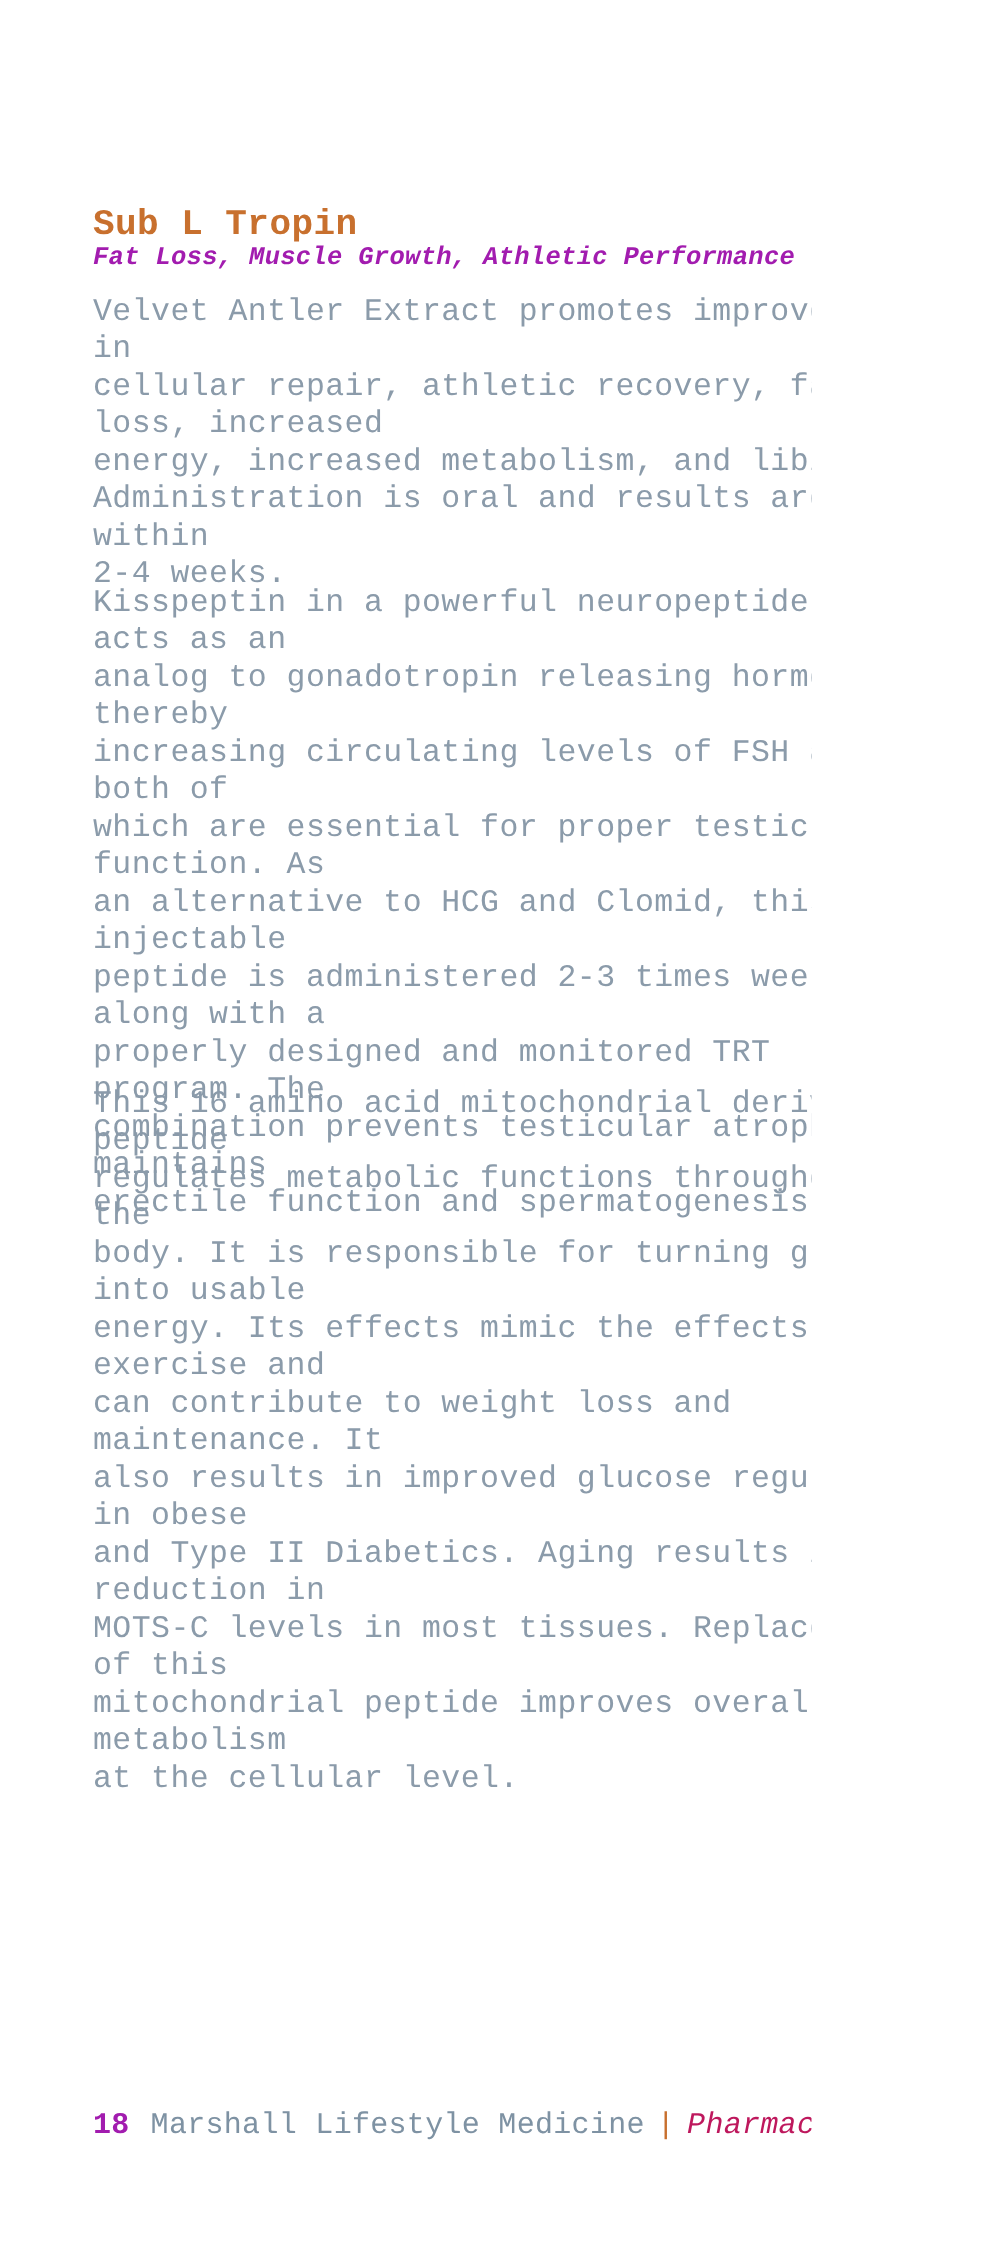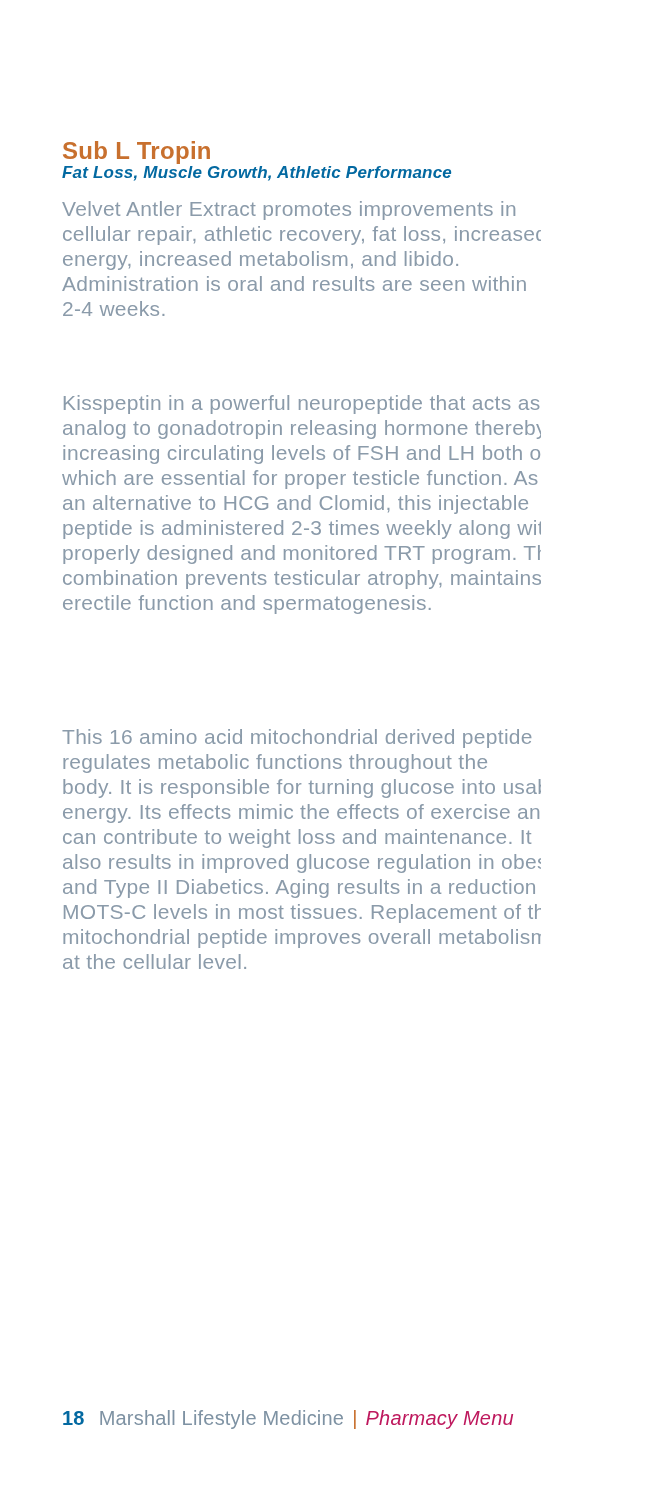--- a/index.html
+++ b/index.html
@@ -6,41 +6,41 @@
     margin: 0;
     padding: 0;
     background: #ffffff;
   }
   .page {
     position: relative;
     width: 541px;
     height: 1500px;
     background: #ffffff;
     overflow: hidden;
-    font-family: Liberation Sans, sans-serif;
+    font-family: Liberation Mono, monospace;
   }
   .abs {
     position: absolute;
     left: 62px;
     width: 566px;
   }
   .entry-title {
     font-size: 24px;
     line-height: 26px;
     font-weight: bold;
     color: #C8702E;
     letter-spacing: 0.3px;
     margin: 0;
   }
   .entry-subtitle {
     font-size: 17px;
     line-height: 20px;
     font-weight: bold;
     font-style: italic;
-    color: #0369a1;
+    color: #a21caf;
     letter-spacing: 0.2px;
     margin: 0;
   }
   .entry-body {
     font-size: 21px;
     line-height: 25px;
     color: #8B9BAA;
     letter-spacing: 0.3px;
     white-space: pre-line;
     margin: 0;
@@ -50,21 +50,21 @@
     left: 62px;
     top: 1406px;
     width: 566px;
     font-size: 20px;
     line-height: 24px;
     letter-spacing: 0.2px;
     white-space: nowrap;
   }
   .footer .page-num {
     font-weight: bold;
-    color: #0369a1;
+    color: #a21caf;
     margin-right: 14px;
   }
   .footer .brand {
     color: #7E92A3;
     margin-top: 29px;
   }
   .footer .sep {
     color: #C8702E;
     margin: 0 8px;
   }

